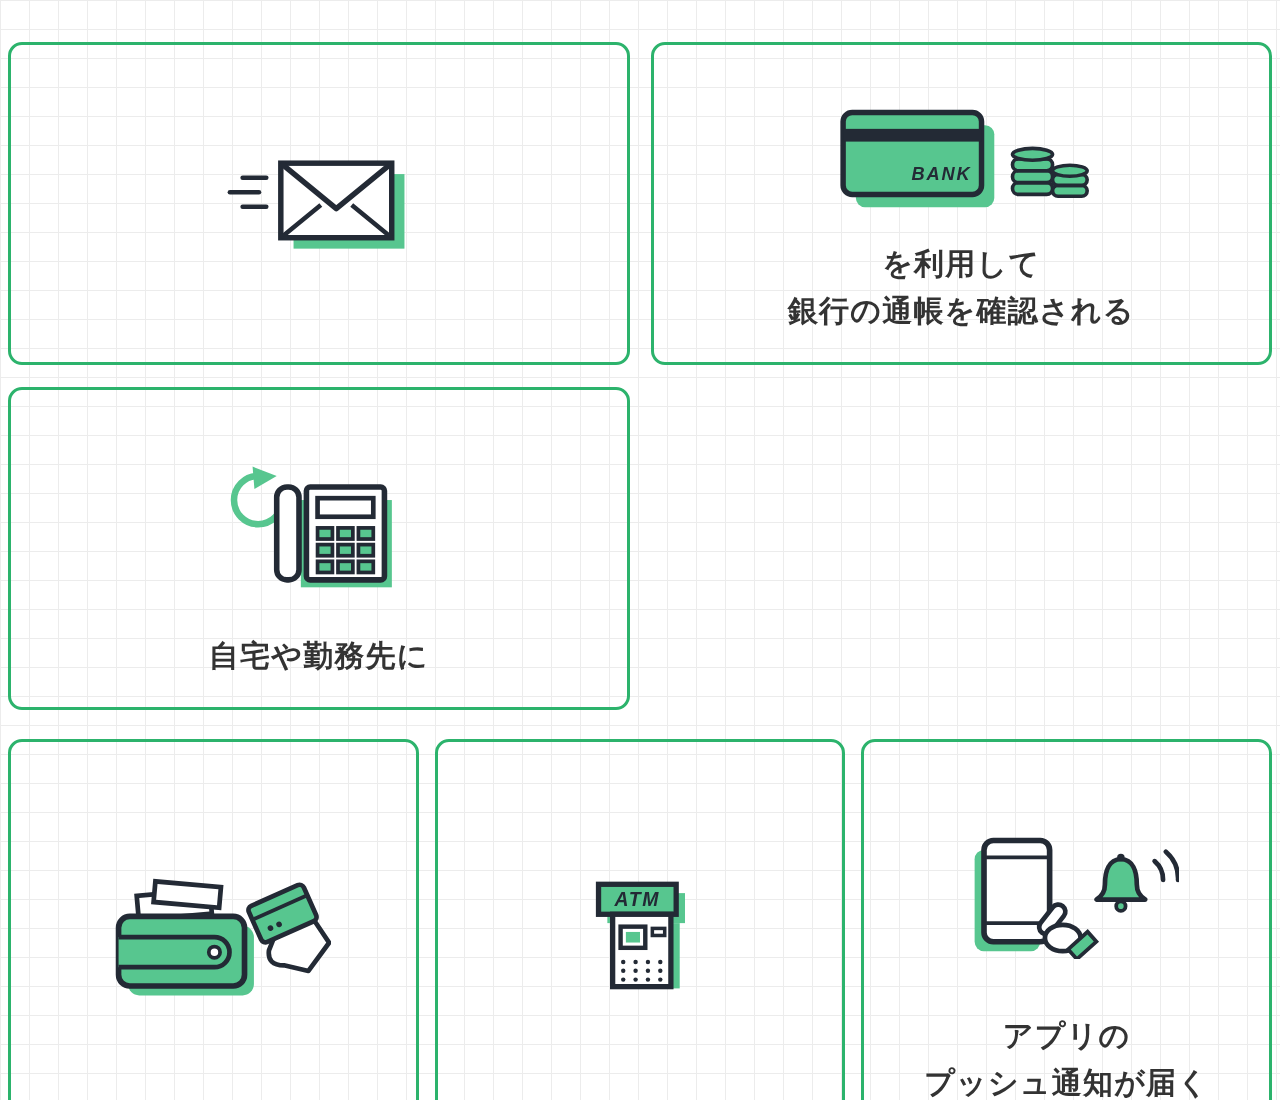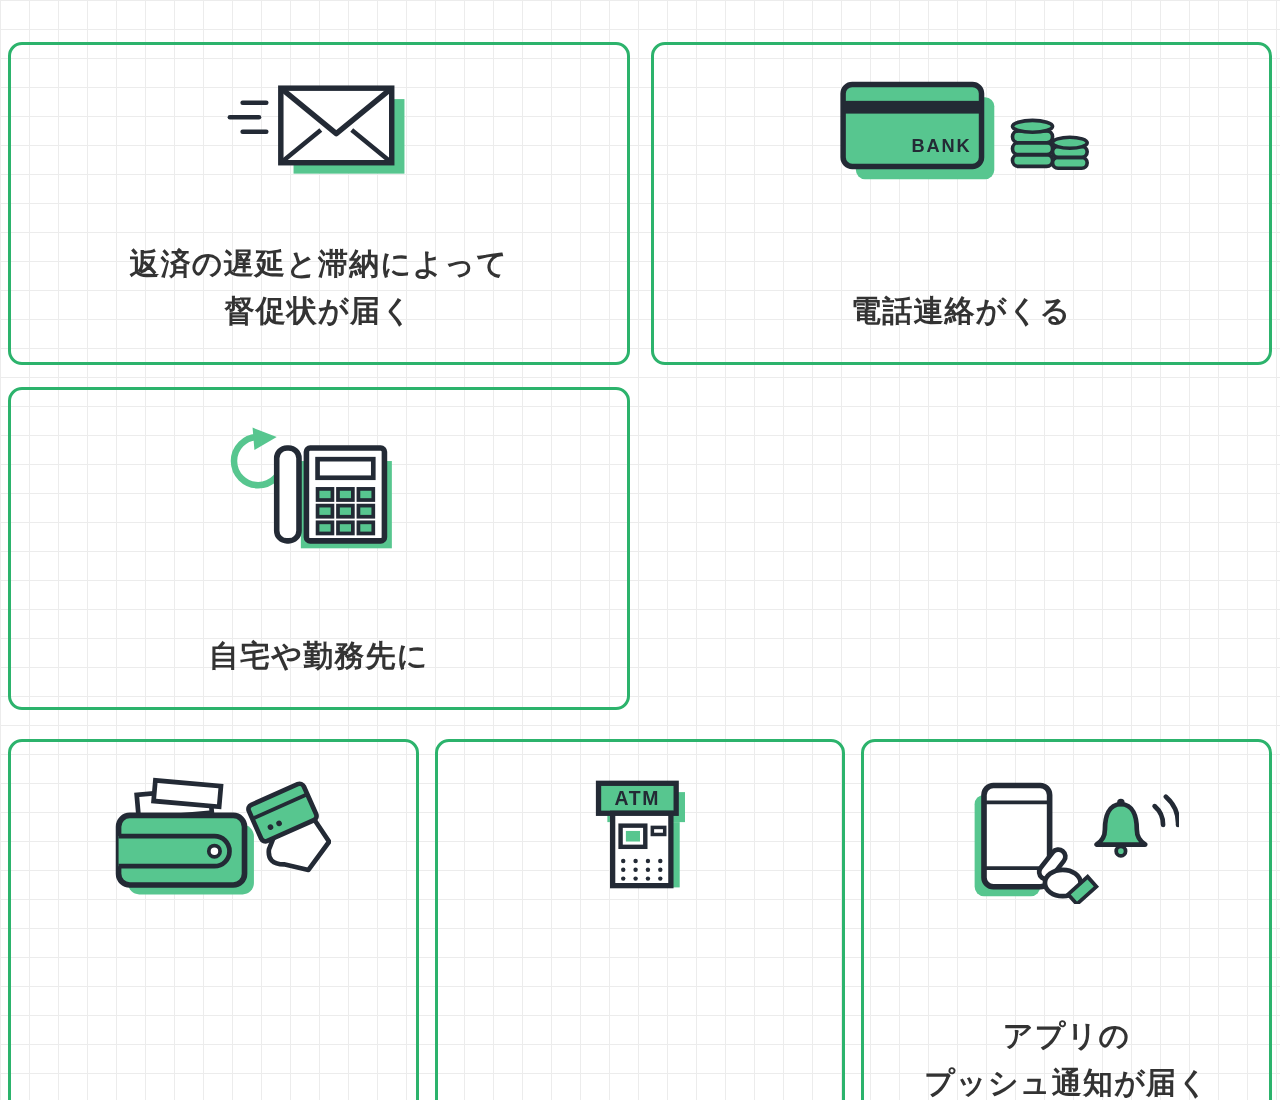--- a/index.html
+++ b/index.html
@@ -32,22 +32,23 @@
     height:323px;
     display:flex;
     flex-direction:column;
     align-items:center;
     padding:30px 12px 28px 12px;
   }
   .row-3col .card{height:398px;margin-top:7px;}
   .icon-wrap{
     flex:1;
     display:flex;
-    align-items:flex-start;
+    align-items:center;
     justify-content:center;
+    font-style:italic;
   }
   .caption{
     text-align:center;
     font-weight:bold;
     font-size:30px;
     line-height:1.55;
     color:var(--text);
     letter-spacing:0.04em;
   }
   svg text{font-family:"Liberation Sans","DejaVu Sans",sans-serif;}
@@ -63,45 +64,42 @@
       <div class="icon-wrap">
         <svg viewBox="0 0 220 120" width="200" height="110">
           <rect x="82" y="26" width="122" height="82" fill="#57c68f"></rect>
           <rect x="68" y="14" width="122" height="82" fill="#ffffff" stroke="#232a35" stroke-width="6"></rect>
           <path d="M68,14 L129,64 L190,14" fill="none" stroke="#232a35" stroke-width="6" stroke-linejoin="round"></path>
           <path d="M68,96 L112,60 M190,96 L146,60" fill="none" stroke="#232a35" stroke-width="5"></path>
           <line x1="26" y1="30" x2="52" y2="30" stroke="#232a35" stroke-width="5" stroke-linecap="round"></line>
           <line x1="12" y1="46" x2="44" y2="46" stroke="#232a35" stroke-width="5" stroke-linecap="round"></line>
           <line x1="26" y1="62" x2="52" y2="62" stroke="#232a35" stroke-width="5" stroke-linecap="round"></line>
         </svg>
-      </div>
-      <div class="caption">
-        <div>返済の遅延と滞納によって</div>
-        <div>督促状が届く</div>
       </div>
     </div>
 
     <div class="card">
       <div class="icon-wrap">
         <svg viewBox="0 0 280 120" width="255" height="110">
           <rect x="24" y="24" width="152" height="90" rx="10" fill="#57c68f"></rect>
           <rect x="10" y="10" width="152" height="90" rx="10" fill="#57c68f" stroke="#232a35" stroke-width="6"></rect>
           <rect x="10" y="28" width="152" height="14" fill="#232a35"></rect>
           <text x="118" y="84" text-anchor="middle" font-size="20" font-weight="bold" letter-spacing="2" fill="#232a35">BANK</text>
           <rect x="196" y="87" width="44" height="13" rx="6.5" fill="#57c68f" stroke="#232a35" stroke-width="4"></rect>
           <rect x="196" y="74" width="44" height="13" rx="6.5" fill="#57c68f" stroke="#232a35" stroke-width="4"></rect>
           <rect x="196" y="61" width="44" height="13" rx="6.5" fill="#57c68f" stroke="#232a35" stroke-width="4"></rect>
           <ellipse cx="218" cy="56" rx="22" ry="6.5" fill="#57c68f" stroke="#232a35" stroke-width="4"></ellipse>
           <rect x="240" y="90" width="38" height="12" rx="6" fill="#57c68f" stroke="#232a35" stroke-width="4"></rect>
           <rect x="240" y="78" width="38" height="12" rx="6" fill="#57c68f" stroke="#232a35" stroke-width="4"></rect>
           <ellipse cx="259" cy="74" rx="19" ry="6" fill="#57c68f" stroke="#232a35" stroke-width="4"></ellipse>
         </svg>
       </div>
       <div class="caption">
-        <div>電話連絡がくる</div>
+        <div>を利用して</div>
+        <div>銀行の通帳を確認される</div>
       </div>
     </div>
 
   </div>
 
   <div class="row row-2col">
 
     <div class="card">
       <div class="icon-wrap">
         <svg viewBox="0 0 210 145" width="195" height="135">

